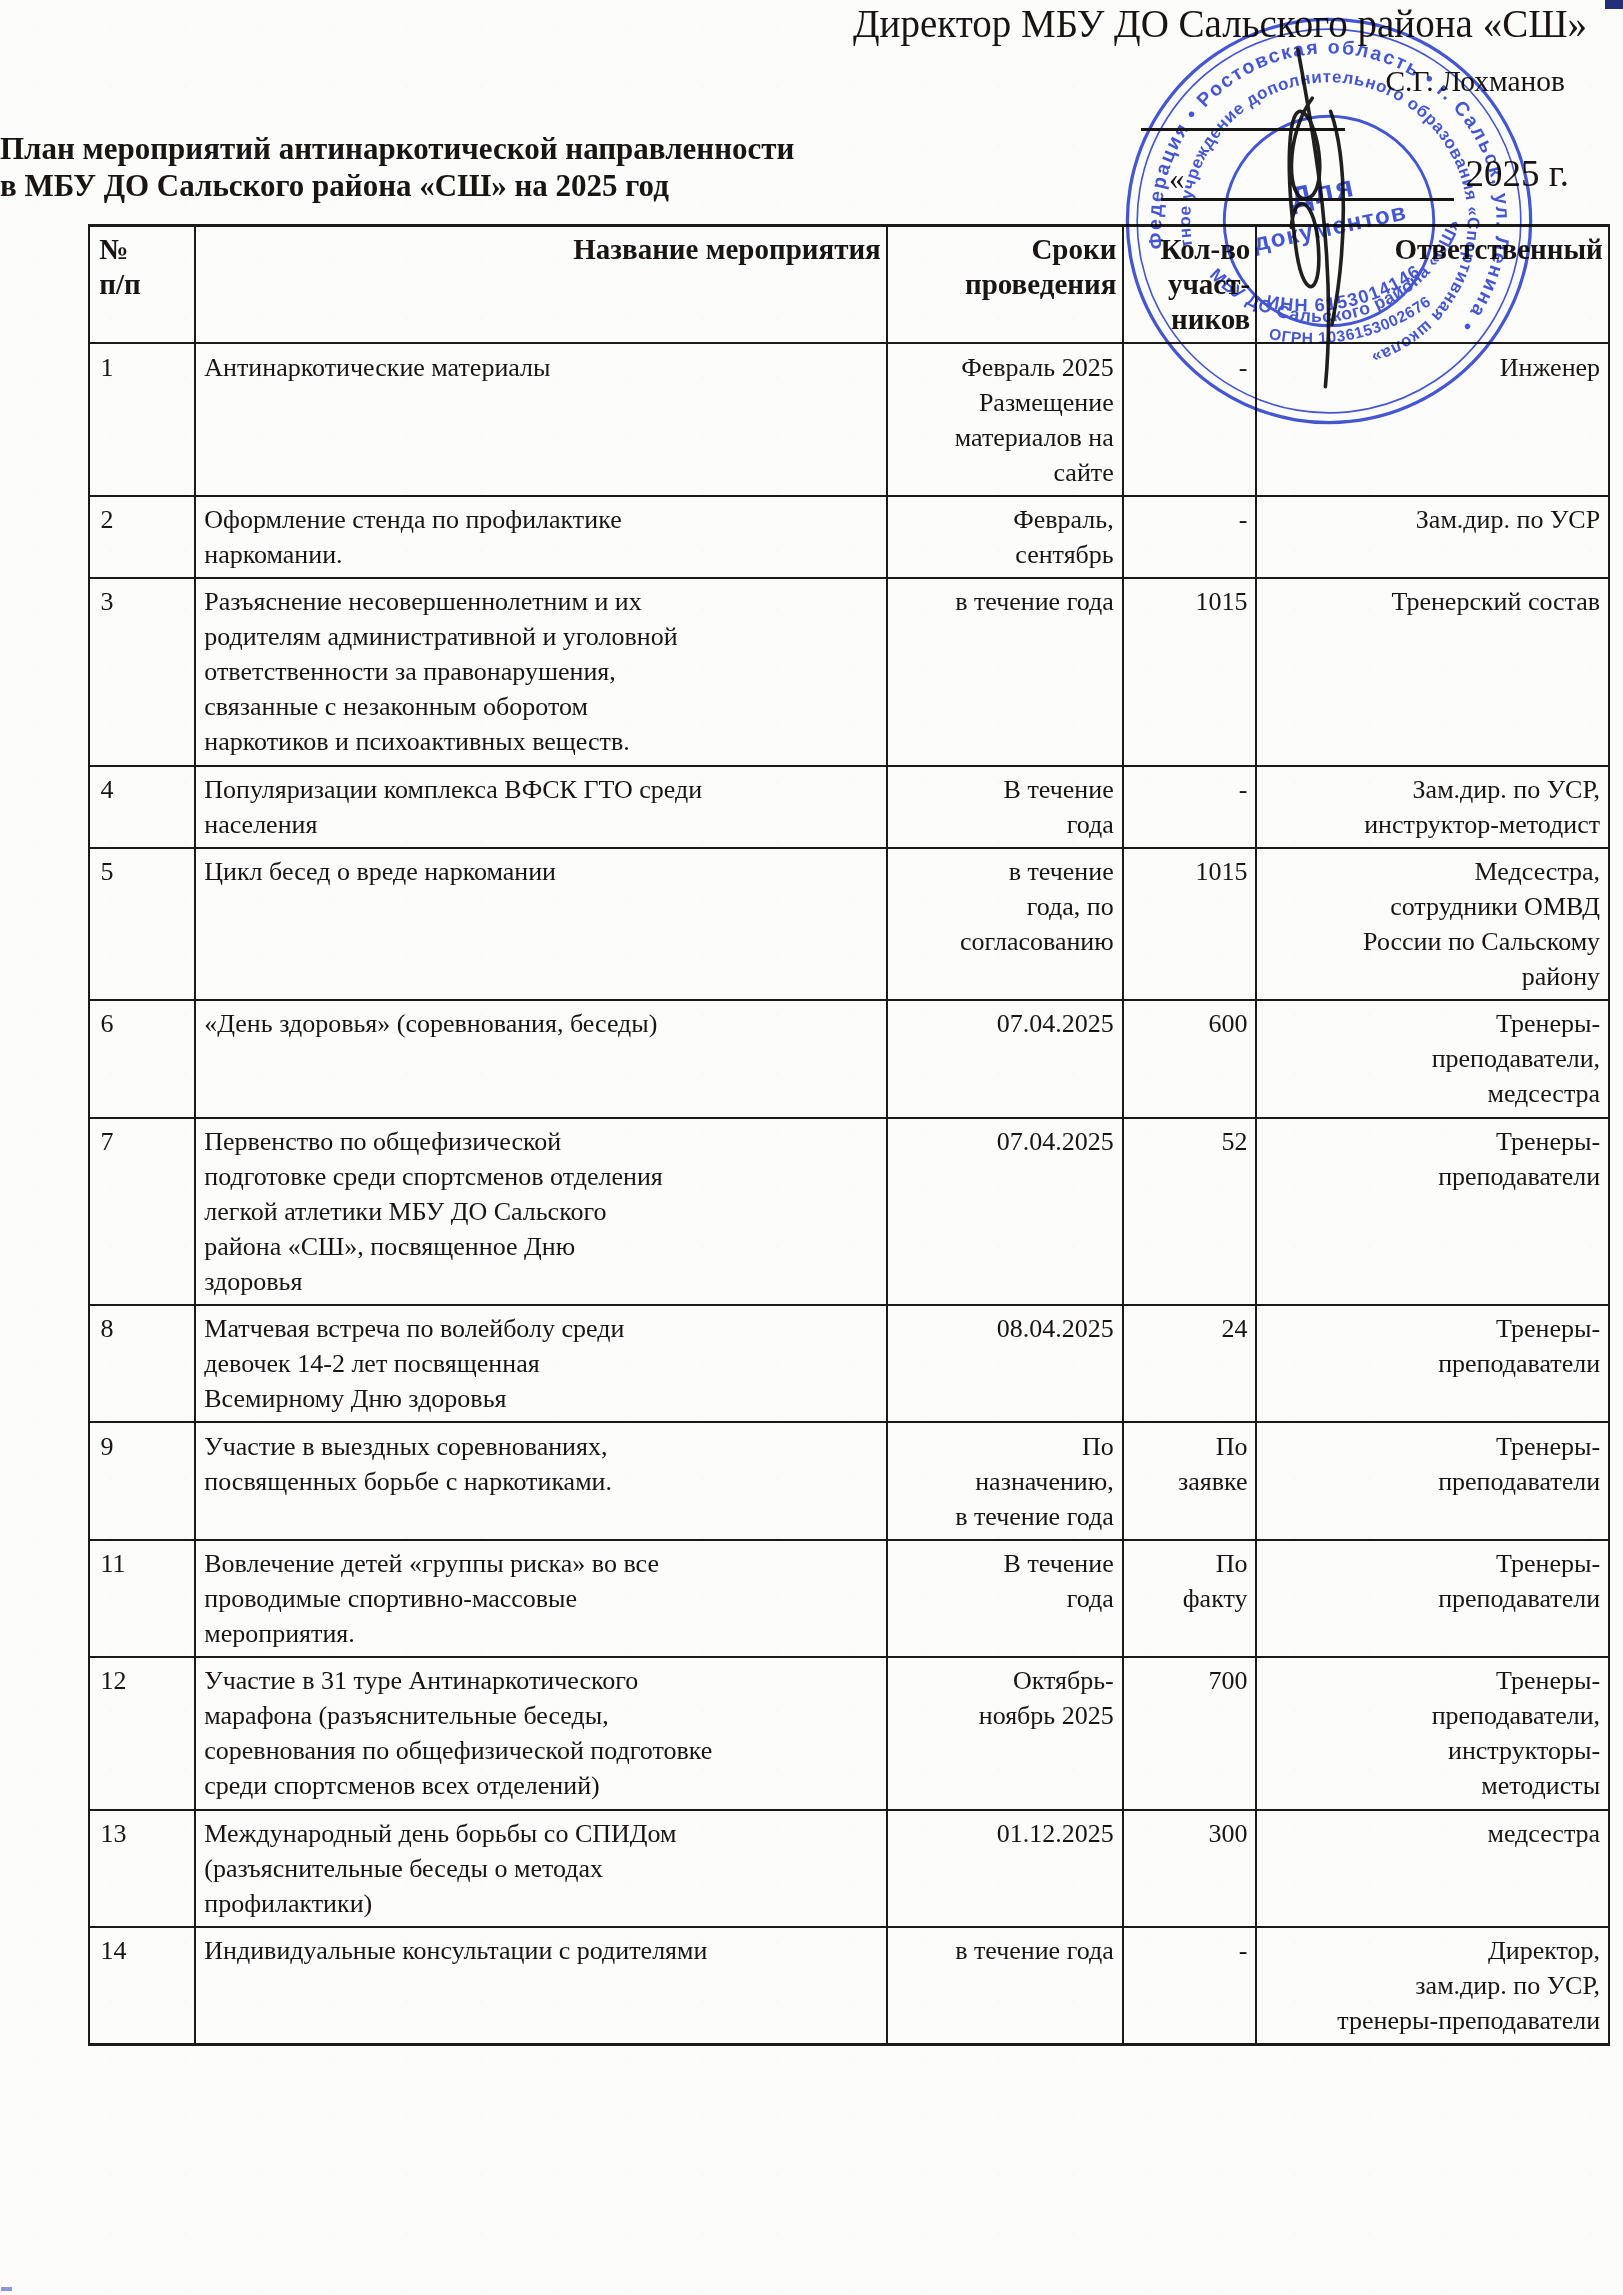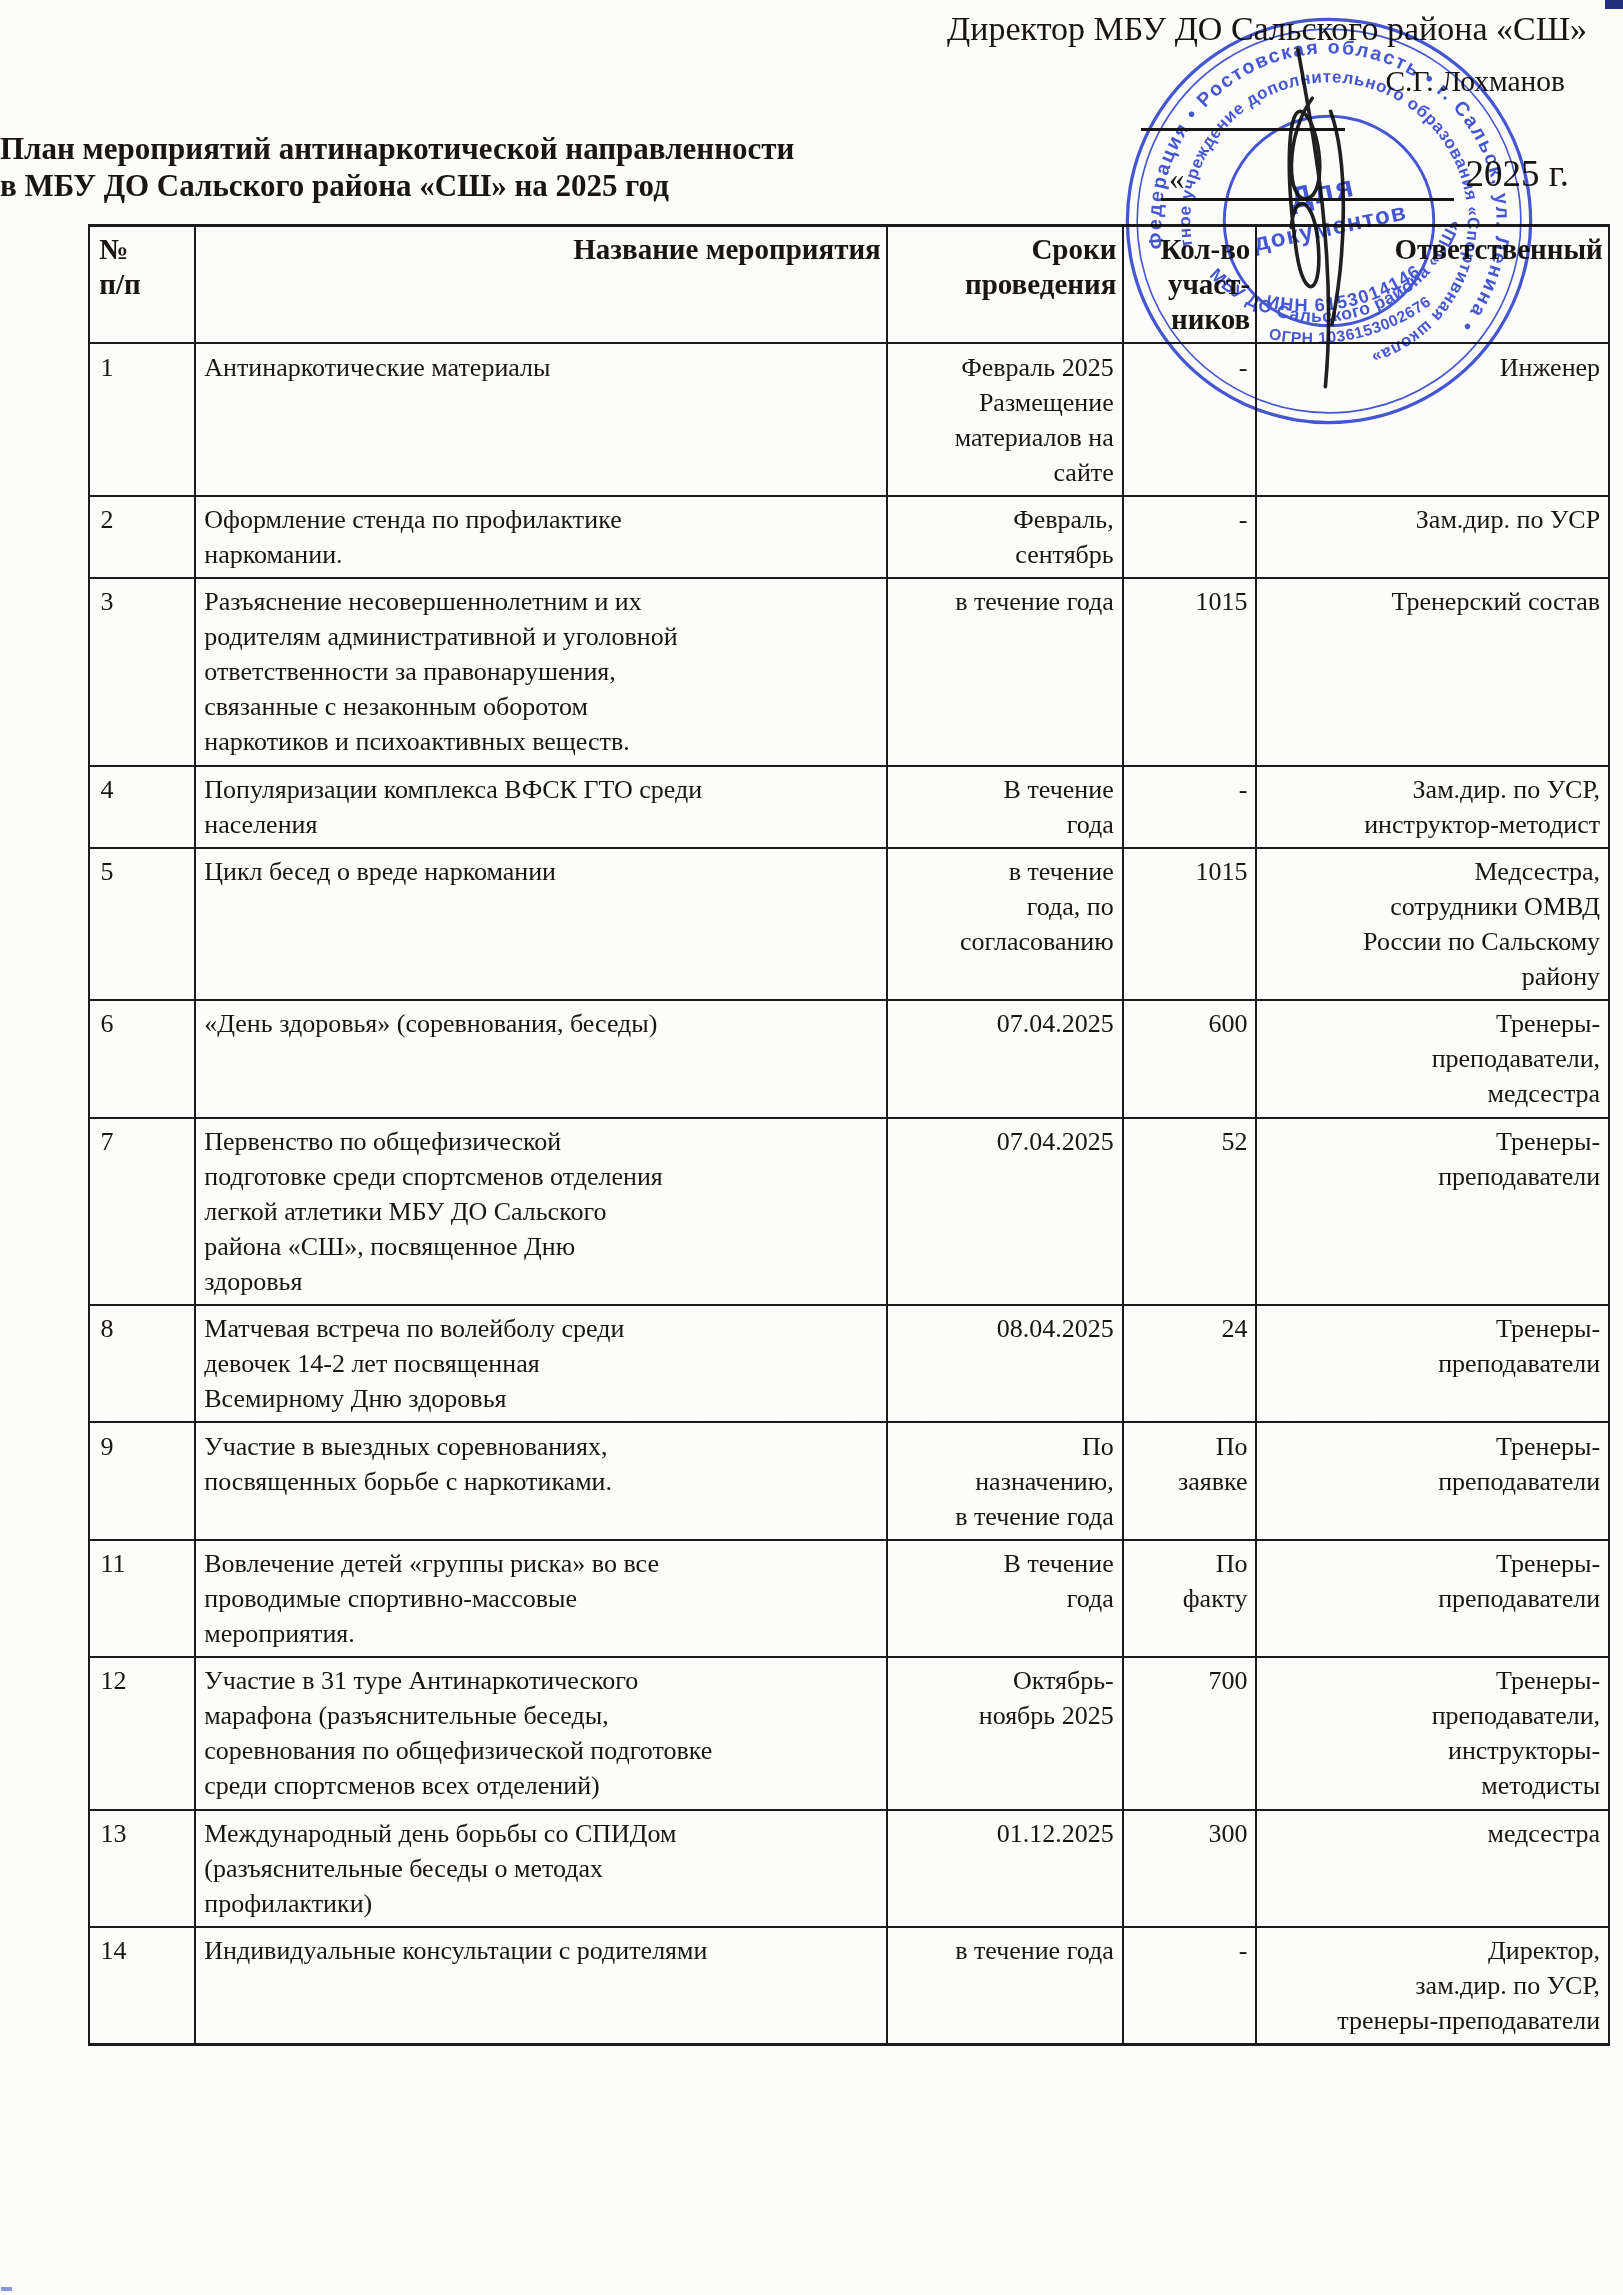--- a/index.html
+++ b/index.html
@@ -7,21 +7,21 @@
     width:1623px;height:2295px;position:relative;
     background:#fcfcfa;
     font-family:"Liberation Serif", serif;
     color:#181512;
   }
   .page{position:absolute;inset:0;overflow:hidden;
     background-image:radial-gradient(rgba(0,0,0,0.025) 0.7px, transparent 1px);
     background-size:74px 58px;}
 
   
-  .appr-line1{position:absolute;top:10px;right:36px;font-size:34px;z-index:2;}
+  .appr-line1{position:absolute;top:1px;right:36px;font-size:39px;z-index:2;}
   .appr-name{position:absolute;top:65px;right:58px;font-size:29.5px;z-index:2;}
   .appr-year{position:absolute;top:152px;right:54px;font-size:37px;z-index:2;}
   .appr-quote{position:absolute;top:161px;left:1169px;font-size:31px;z-index:7;}
   .blank-line{position:absolute;height:2.6px;background:#161616;z-index:7;}
   .blank-line.sig{top:128px;left:1141px;width:204px;}
   .blank-line.date{top:198px;left:1161px;width:293px;}
 
   
   .doc-title{position:absolute;top:130px;left:0;width:1407px;text-align:left;
     font-weight:bold;font-size:31px;line-height:37px;z-index:2;}

